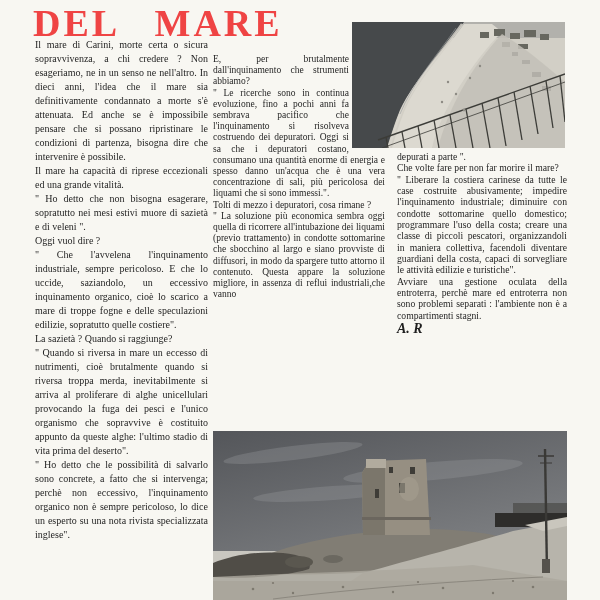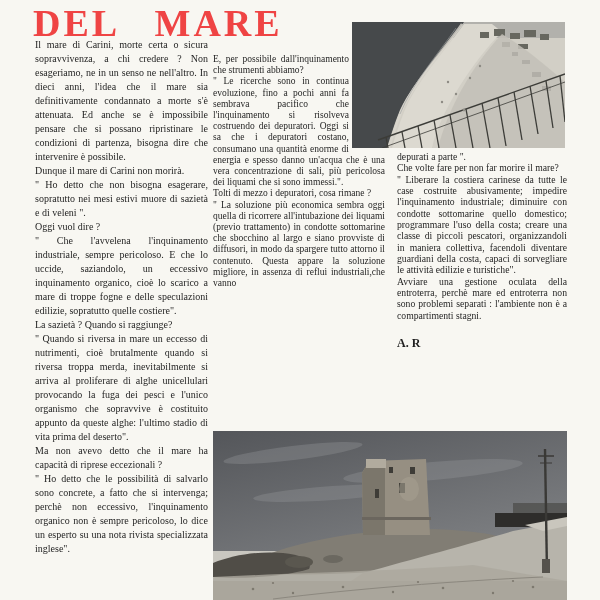--- a/index.html
+++ b/index.html
@@ -29,54 +29,53 @@
     white-space:nowrap;
   }
 
   
   .col { position:absolute; text-align:justify; }
   .col p { text-align:justify; }
   .col1 { left:35px;  top:38px;  width:173px; font-size:10px;  line-height:1.4;  }
   .col2 { left:213px; top:54px;  width:172px; font-size:9.5px; line-height:1.18; }
   .col3 { left:397px; top:151px; width:170px; font-size:9.7px; line-height:1.17; }
   .photo-spacer { float:right; width:36px; height:96px; }
-  .byline { text-align:right; font-weight:bold; padding-right:14px; margin-top:15px; font-size:12px; }
+  .byline { text-align:right; font-weight:bold; padding-right:14px; margin-top:0; font-size:14px;font-style:italic; }
 
   
   .photo { position:absolute; overflow:hidden; background:#c9c7c0; }
   .photo svg { display:block; }
   .photo1 { left:352px; top:22px;  width:213px; height:126px; }
   .photo2 { left:213px; top:431px; width:354px; height:169px; }
 </style>
 </head>
 <body>
 
 <div class="page">
 
   <div class="masthead-clip">
     <div class="masthead-line1">LA DIFESA</div>
   </div>
   <h1 class="masthead-line2">DEL MARE</h1>
 
   <div class="col col1">
     <p>Il mare di Carini, morte certa o sicura sopravvivenza,  a chi credere ? Non esageriamo, ne in un senso ne nell'altro. In dieci anni, l'idea che il mare sia definitivamente condannato a morte s'è attenuata. Ed anche se è impossibile pensare che si possano ripristinare le condizioni di partenza, bisogna dire che intervenire è possibile.</p>
-    <p>Dunque il mare di Carini non morirà.</p>
+    <p>Il mare ha capacità di riprese eccezionali ed una grande  vitalità.</p>
     <p>" Ho detto che non bisogna esagerare, sopratutto nei mesi estivi muore di sazietà e di veleni ".</p>
     <p>Oggi vuol dire ?</p>
     <p>" Che l'avvelena l'inquinamento industriale, sempre pericoloso. E che lo uccide, saziandolo, un eccessivo inquinamento organico, cioè lo scarico a mare di troppe fogne  e delle speculazioni edilizie, sopratutto quelle costiere".</p>
     <p>La sazietà ? Quando si raggiunge?</p>
     <p>" Quando si riversa in mare  un eccesso di nutrimenti, cioè brutalmente quando si riversa troppa merda, inevitabilmente si arriva al proliferare di alghe unicellulari provocando la fuga dei pesci e l'unico organismo che sopravvive  è costituito appunto da queste alghe: l'ultimo stadio di vita prima del deserto".</p>
-    <p>Ma non avevo detto che il mare ha capacità di  riprese eccezionali ?</p>
     <p>" Ho detto che le possibilità di salvarlo sono concrete, a fatto che si intervenga; perchè non eccessivo, l'inquinamento organico  non  è sempre pericoloso, lo dice un esperto su  una nota rivista specializzata inglese".</p>
 
   </div>
 
   <div class="col col2">
     <div class="photo-spacer"></div>
-    <p>E, per possibile dall'inquinamento che strumenti abbiamo?</p>
+    <p>E, per brutalmente dall'inquinamento che strumenti abbiamo?</p>
     <p>" Le ricerche sono in continua evoluzione, fino a pochi anni fa sembrava pacifico che l'inquinamento si risolveva costruendo dei depuratori. Oggi si sa che i depuratori costano, consumano una quantità enorme di energia e spesso danno un'acqua che è una vera concentrazione di sali, più pericolosa dei liquami che si sono immessi.".</p>
     <p>Tolti di mezzo i depuratori, cosa rimane ?</p>
     <p>" La soluzione più economica sembra oggi quella di ricorrere all'intubazione dei liquami (previo trattamento) in condotte sottomarine che sbocchino al largo e siano provviste di diffusori, in modo da spargere tutto attorno il contenuto. Questa appare la soluzione migliore, in assenza di reflui industriali,che vanno</p>
   </div>
 
   <div class="col col3">
     <p>depurati a parte ".</p>
     <p>Che volte fare per non far  morire il mare?</p>
     <p>" Liberare la costiera carinese da tutte le case costruite abusivamente; impedire l'inquinamento industriale; diminuire con condotte sottomarine quello domestico; programmare l'uso della costa; creare una classe di piccoli pescatori, organizzandoli in maniera collettiva, facendoli diventare guardiani della costa, capaci di sorvegliare le attività edilizie e turistiche".</p>
     <p>Avviare una gestione oculata della entroterra,  perchè mare ed entroterra non sono problemi separati : l'ambiente non è a compartimenti stagni.</p>

